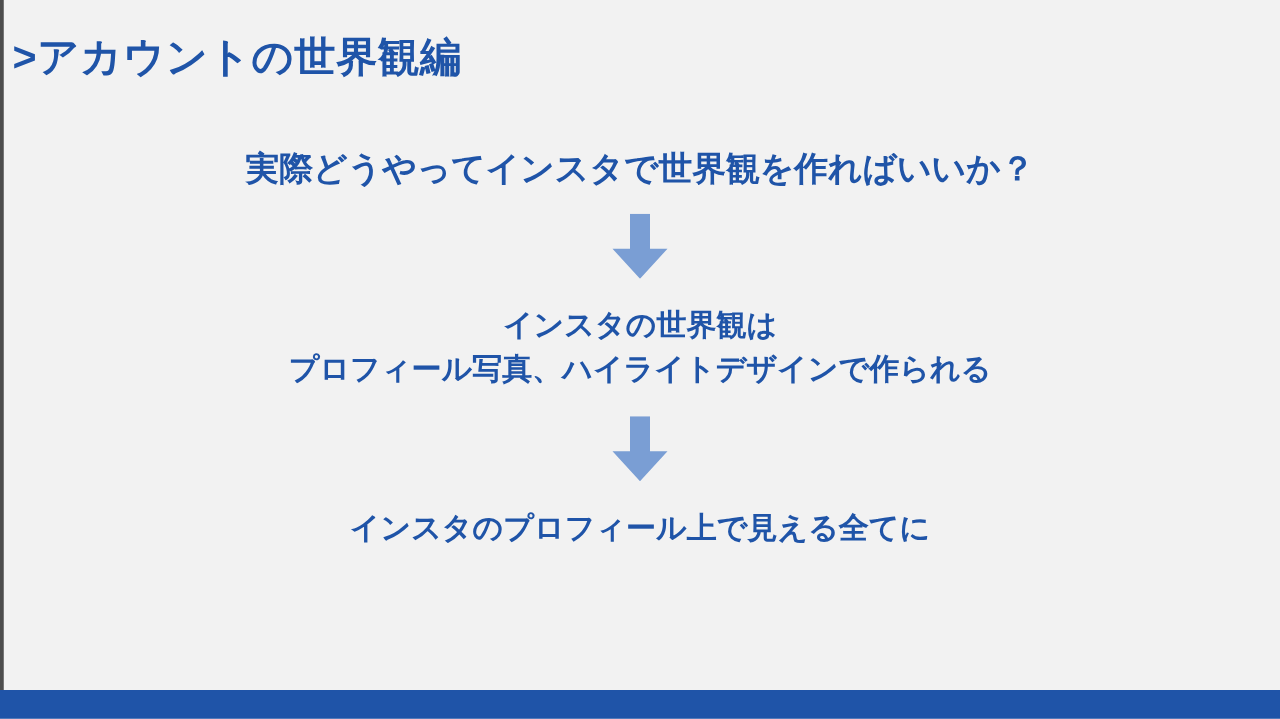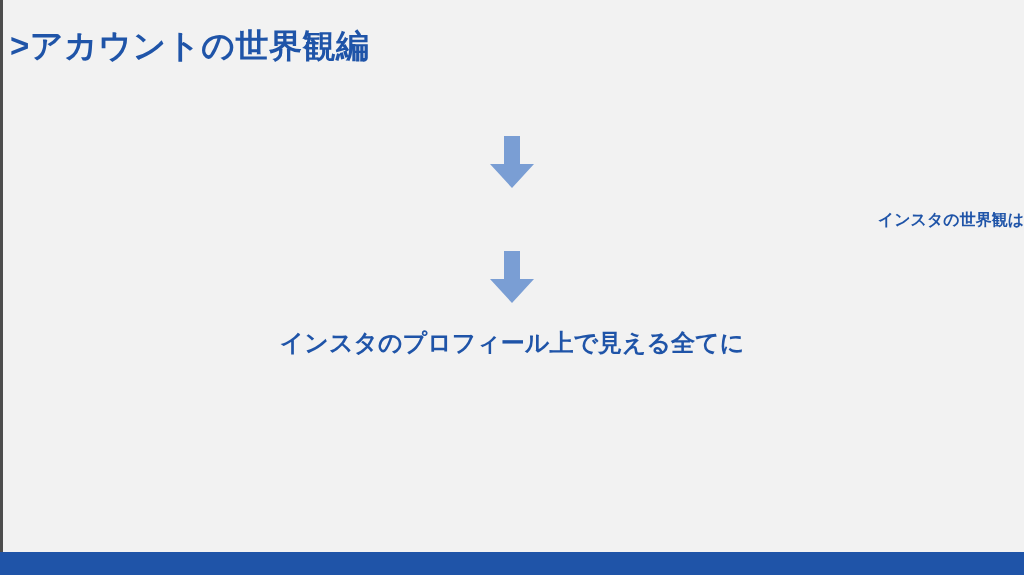--- a/index.html
+++ b/index.html
@@ -74,29 +74,29 @@
   }
 
   
   #block-question {
     font-size: 27px;
     line-height: 1.30;
   }
 
   
   #block-definition {
-    font-size: 16px;
+    font-size: 24px;
     line-height: 1.46;
-    text-align: right;
   }
 
   
   #block-conclusion {
     font-size: 24px;
     line-height: 1.48;
+    font-family: Liberation Mono, monospace;
   }
 
   
   .arrow-wrap {
     display: block;
     text-align: center;
     line-height: 0;
   }
   .arrow-down {
     display: inline-block;
@@ -118,31 +118,35 @@
 <body>
 
 <div id="slide">
 
   <div id="left-edge-border"></div>
 
   <div id="slide-title">&gt;アカウントの世界観編</div>
 
   <div id="content-flow">
 
+    <div class="flow-block" id="block-question">
+      <span class="flow-line">実際どうやってインスタで世界観を作ればいいか？</span>
+    </div>
 
     <div class="arrow-wrap" id="arrow-one-wrap">
       <span class="arrow-down">
         <svg viewBox="0 0 48 52" xmlns="http://www.w3.org/2000/svg">
           <path d="M16 0 H32 V28 H46 L24 52 L2 28 H16 Z" fill="#7a9ed4"></path>
         </svg>
       </span>
     </div>
 
     <div class="flow-block" id="block-definition">
       <span class="flow-line">インスタの世界観は</span>
+      <span class="flow-line">プロフィール写真、ハイライトデザインで作られる</span>
     </div>
 
     <div class="arrow-wrap" id="arrow-two-wrap">
       <span class="arrow-down">
         <svg viewBox="0 0 48 52" xmlns="http://www.w3.org/2000/svg">
           <path d="M16 0 H32 V28 H46 L24 52 L2 28 H16 Z" fill="#7a9ed4"></path>
         </svg>
       </span>
     </div>
 

